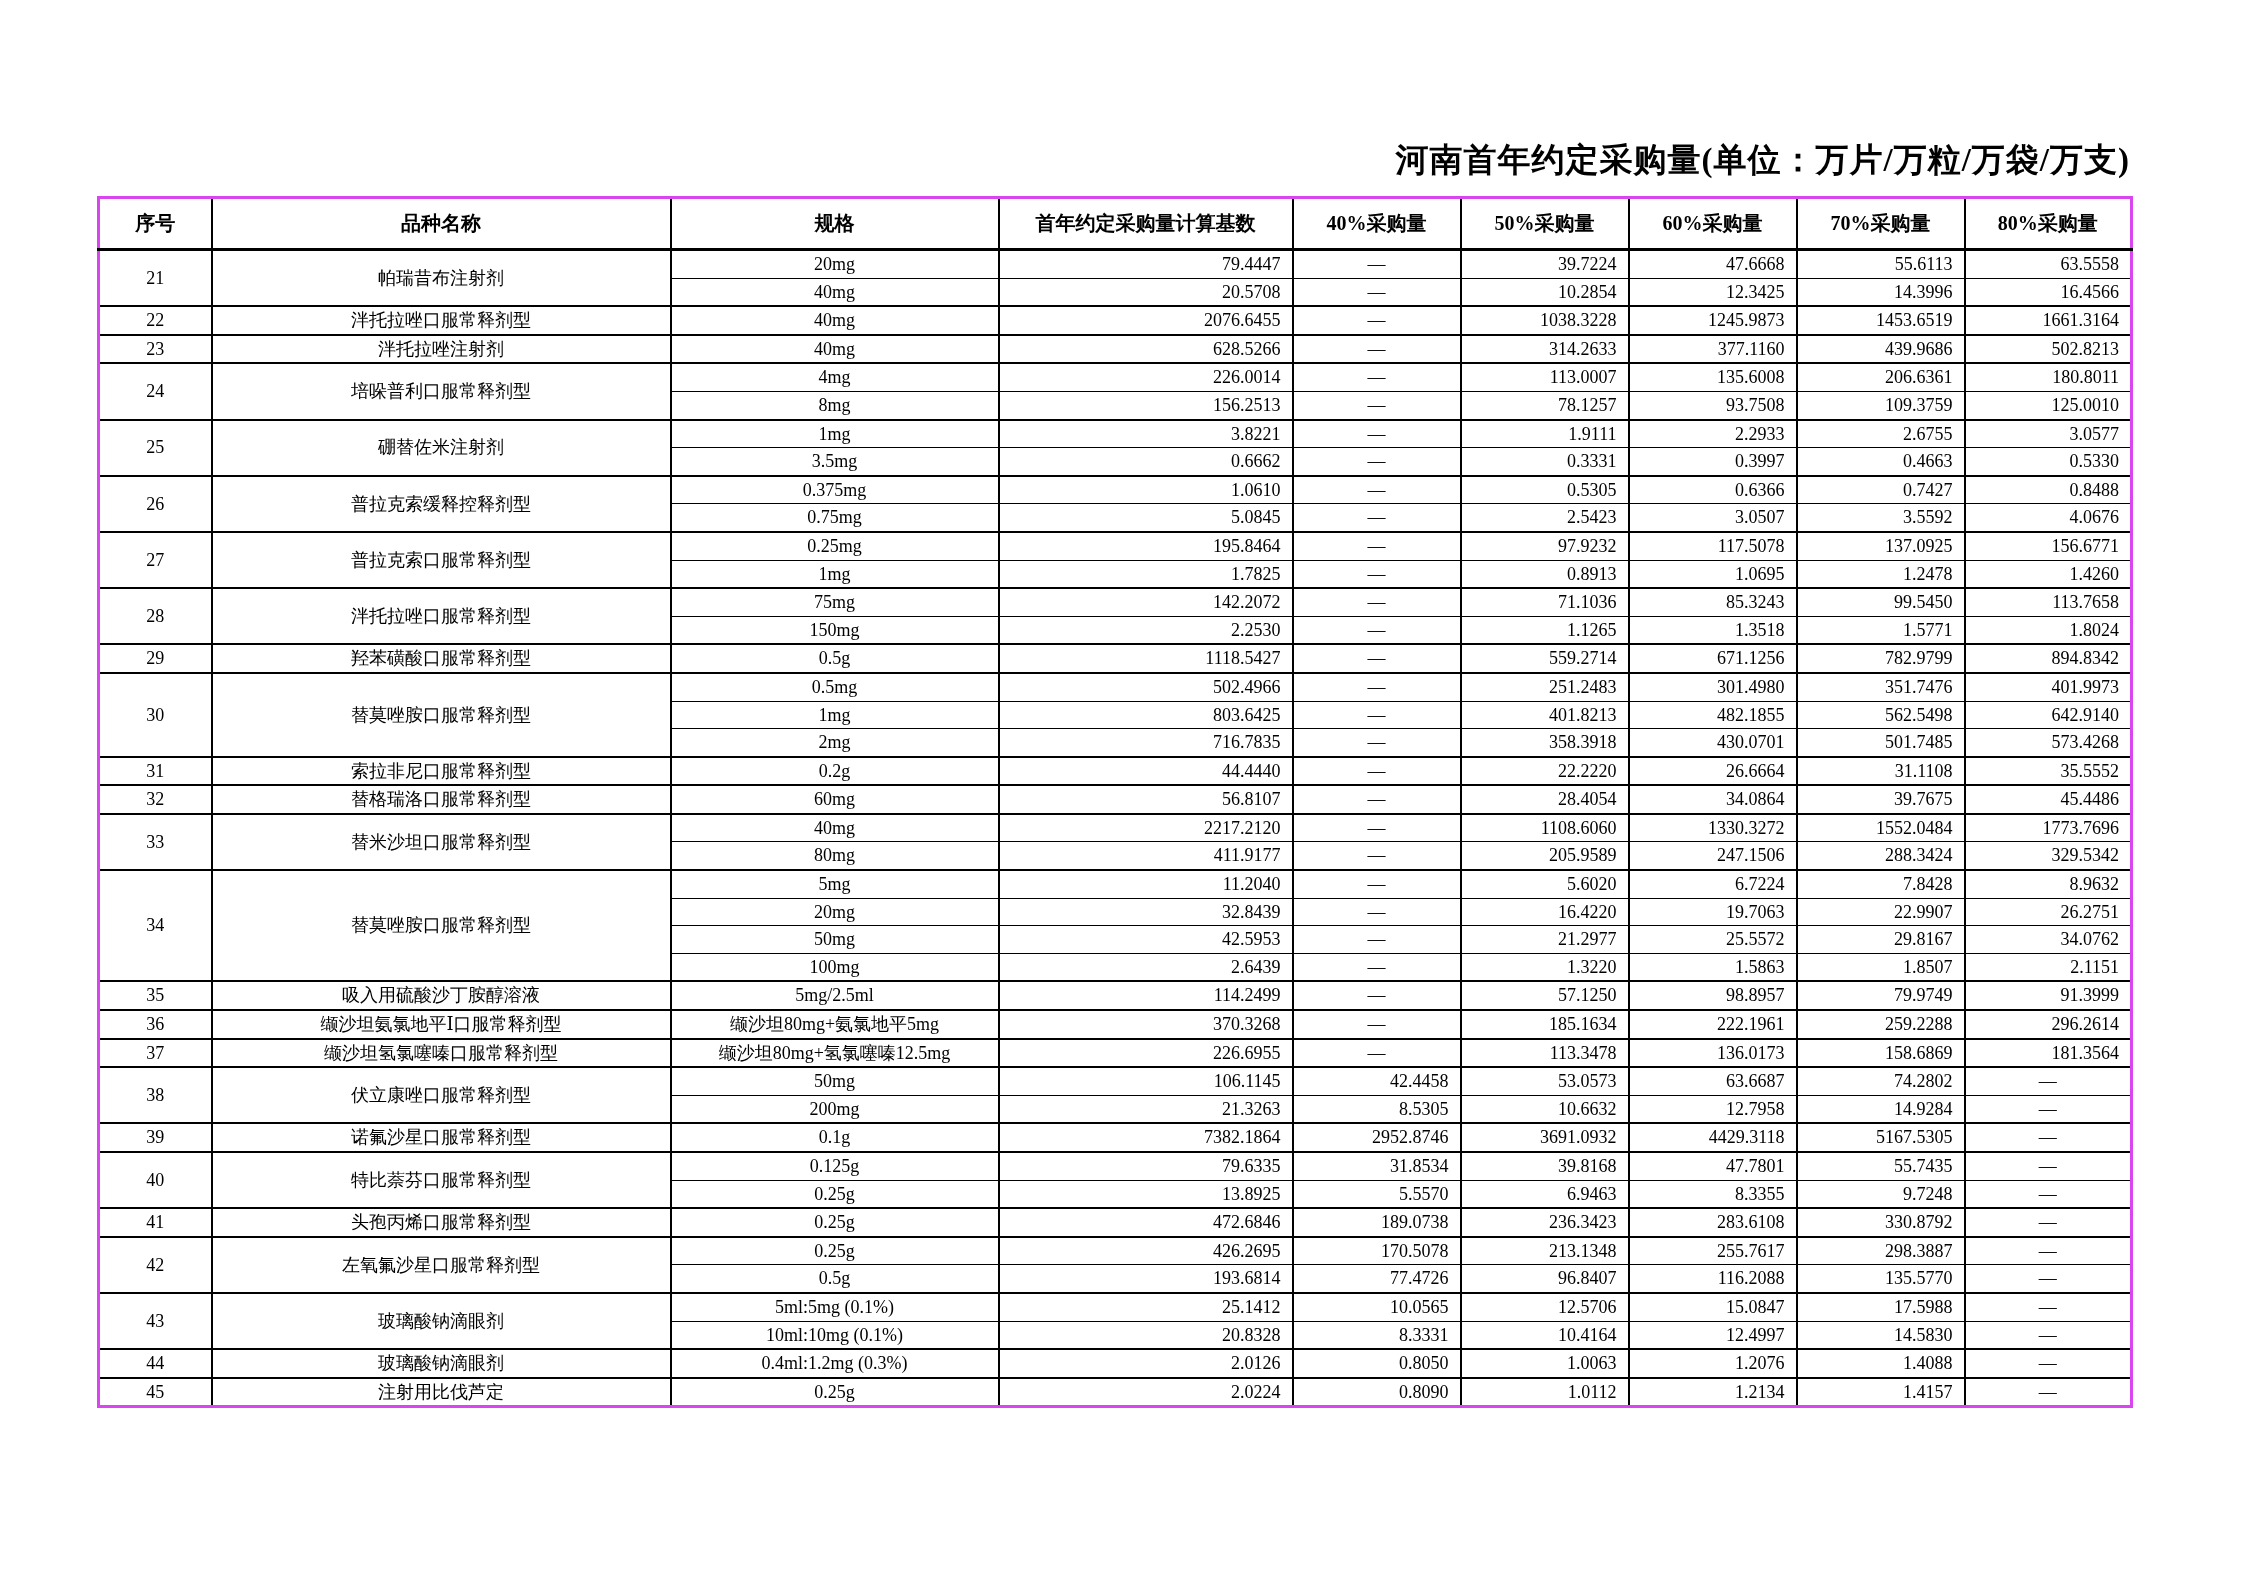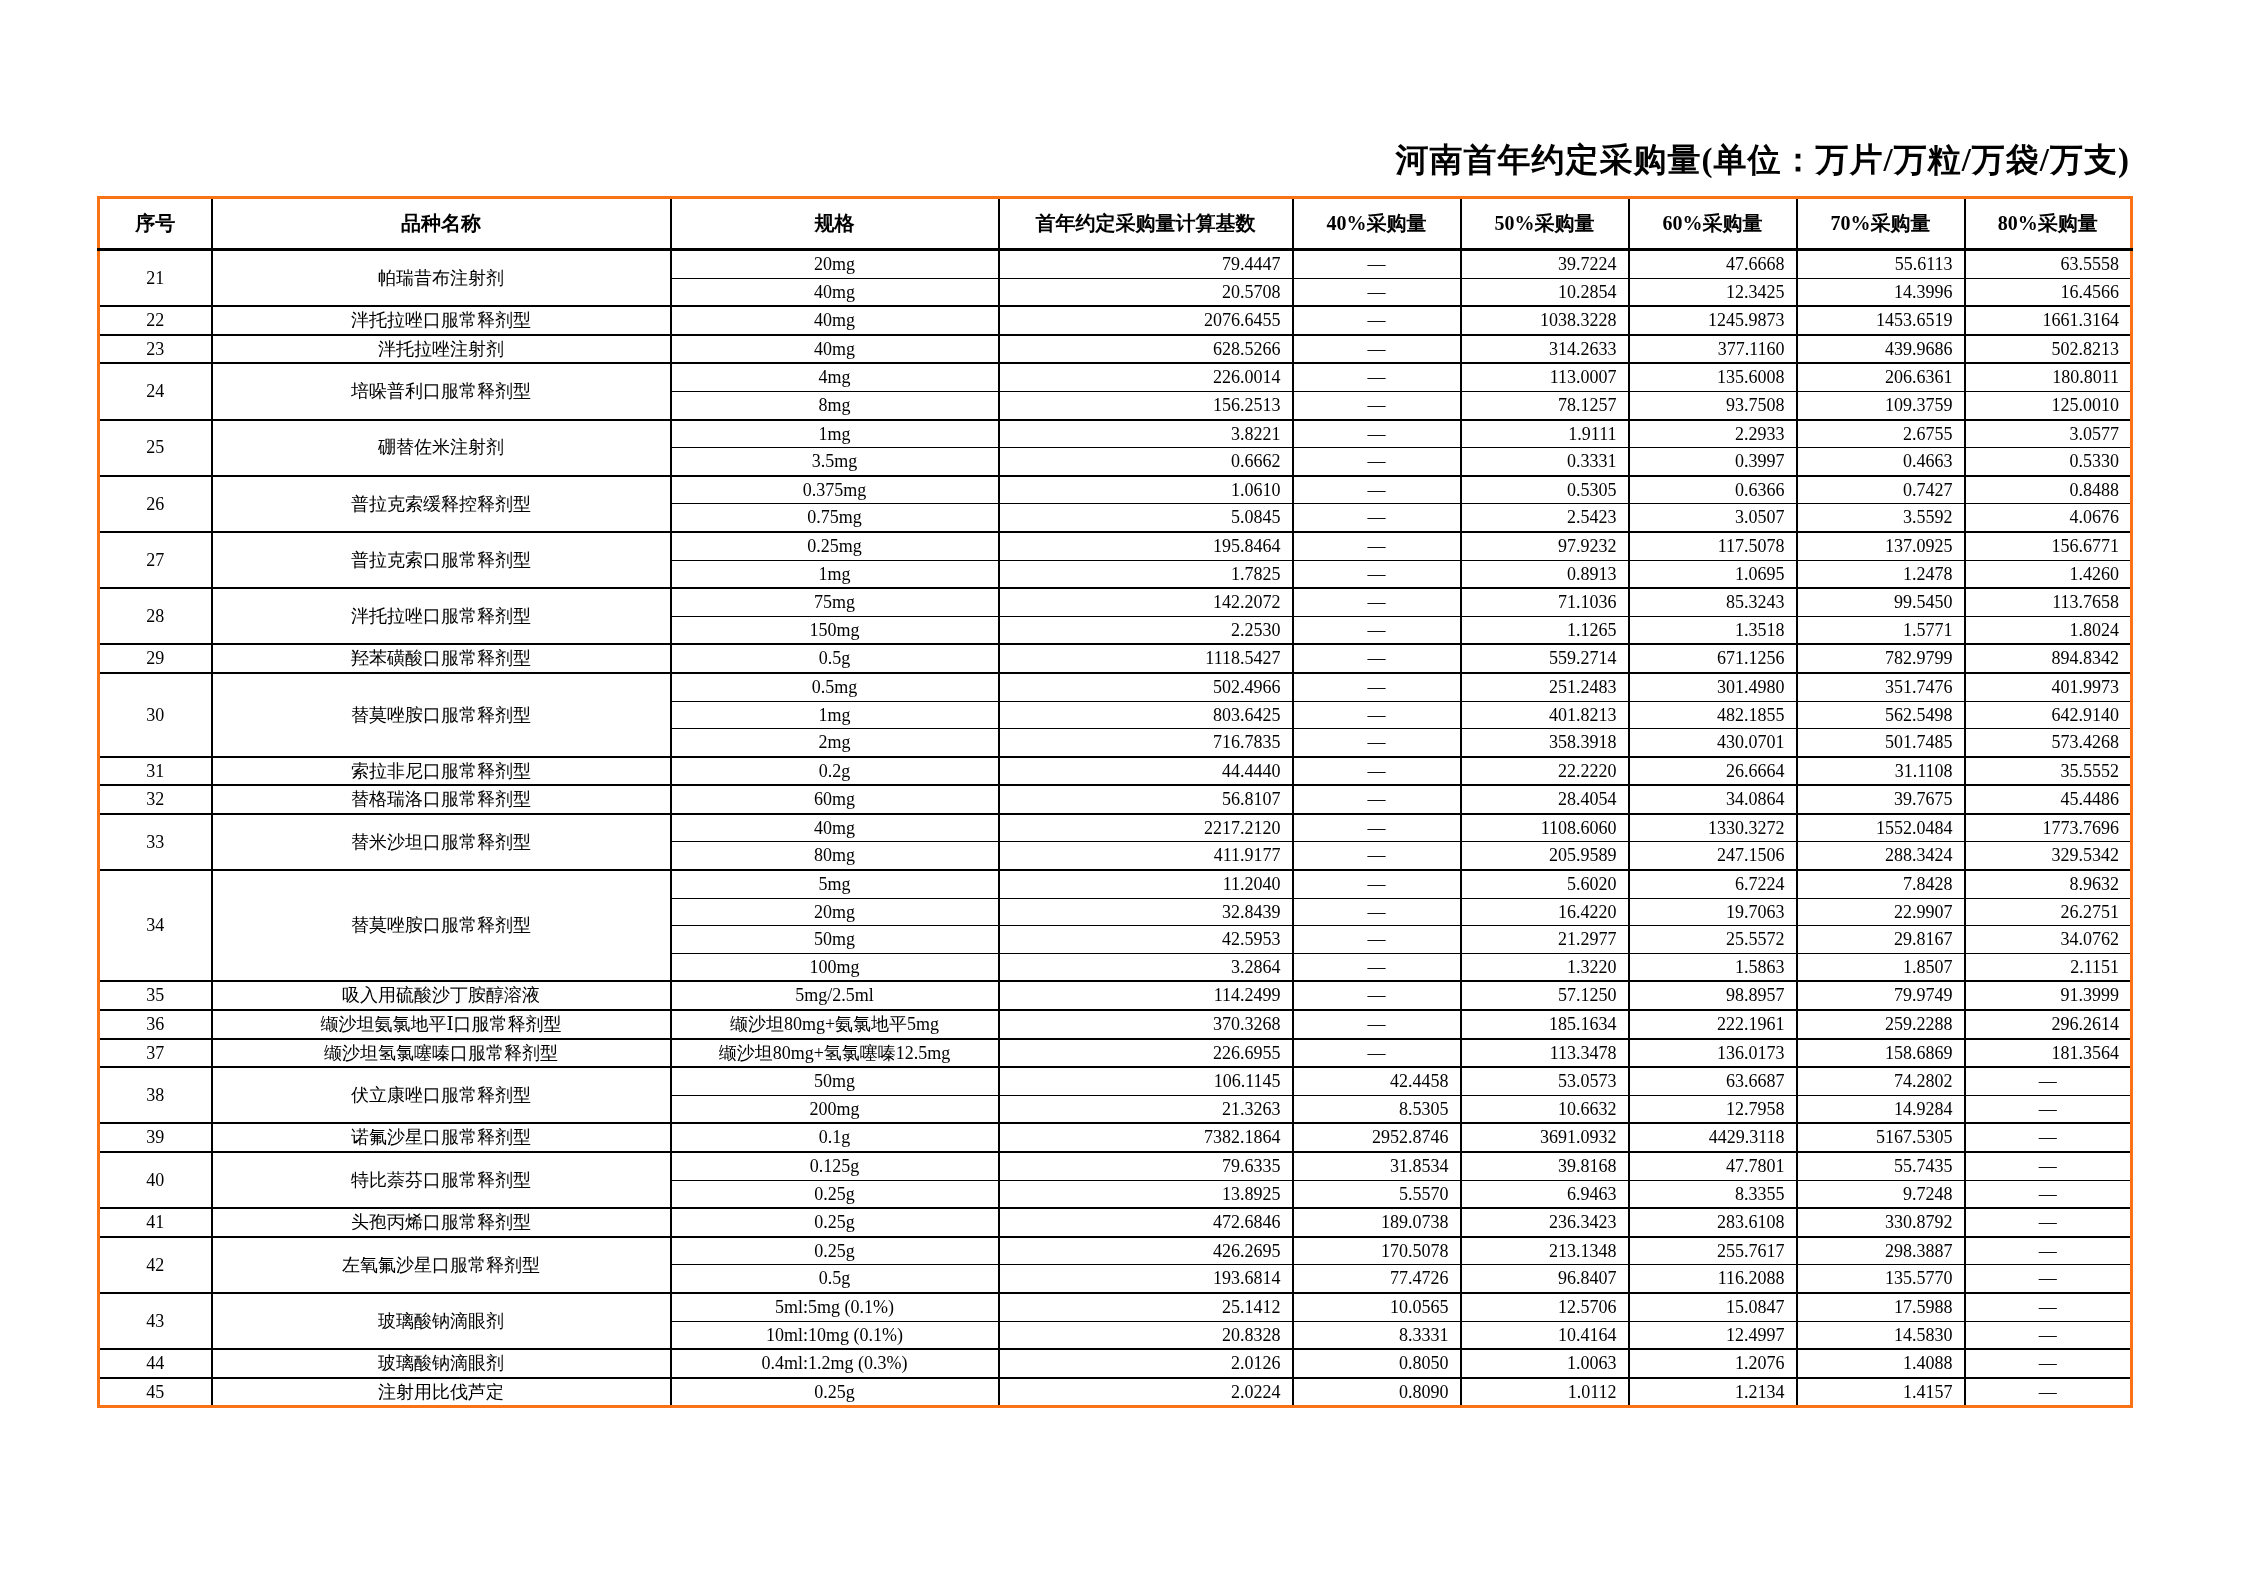--- a/index.html
+++ b/index.html
@@ -9,21 +9,21 @@
     color: #000;
   }
   .doc-title {
     position: absolute; top: 138px; left: 97px; width: 2033px;
     text-align: right; font-size: 33px; font-weight: bold;
     white-space: nowrap; letter-spacing: 1px;
   }
   table.proc {
     position: absolute; left: 97px; top: 196px; width: 2033px;
     border-collapse: collapse; table-layout: fixed;
-    border: 3px solid #f97316;
+    border: 3px solid #d946ef;
   }
   table.proc th {
     border: 2px solid #000; border-bottom: 3px solid #000;
     font-size: 20px; font-weight: bold; text-align: center;
     height: 49px; padding: 0 4px; white-space: nowrap; overflow: hidden;
   }
   table.proc td {
     border-left: 2px solid #000; border-right: 2px solid #000;
     font-size: 18px; height: 26.6px; line-height: 26.6px;
     padding: 0 8px; white-space: nowrap; overflow: hidden;
@@ -313,21 +313,21 @@
         <td class="c-center">50mg</td>
         <td class="c-num">42.5953</td>
         <td class="c-dash">—</td>
         <td class="c-num">21.2977</td>
         <td class="c-num">25.5572</td>
         <td class="c-num">29.8167</td>
         <td class="c-num">34.0762</td>
       </tr>
       <tr class="sub-row">
         <td class="c-center">100mg</td>
-        <td class="c-num">3.2864</td>
+        <td class="c-num">2.6439</td>
         <td class="c-dash">—</td>
         <td class="c-num">1.3220</td>
         <td class="c-num">1.5863</td>
         <td class="c-num">1.8507</td>
         <td class="c-num">2.1151</td>
       </tr>
       <tr class="group-start">
         <td class="c-center">35</td>
         <td class="c-center">吸入用硫酸沙丁胺醇溶液</td>
         <td class="c-center">5mg/2.5ml</td>

